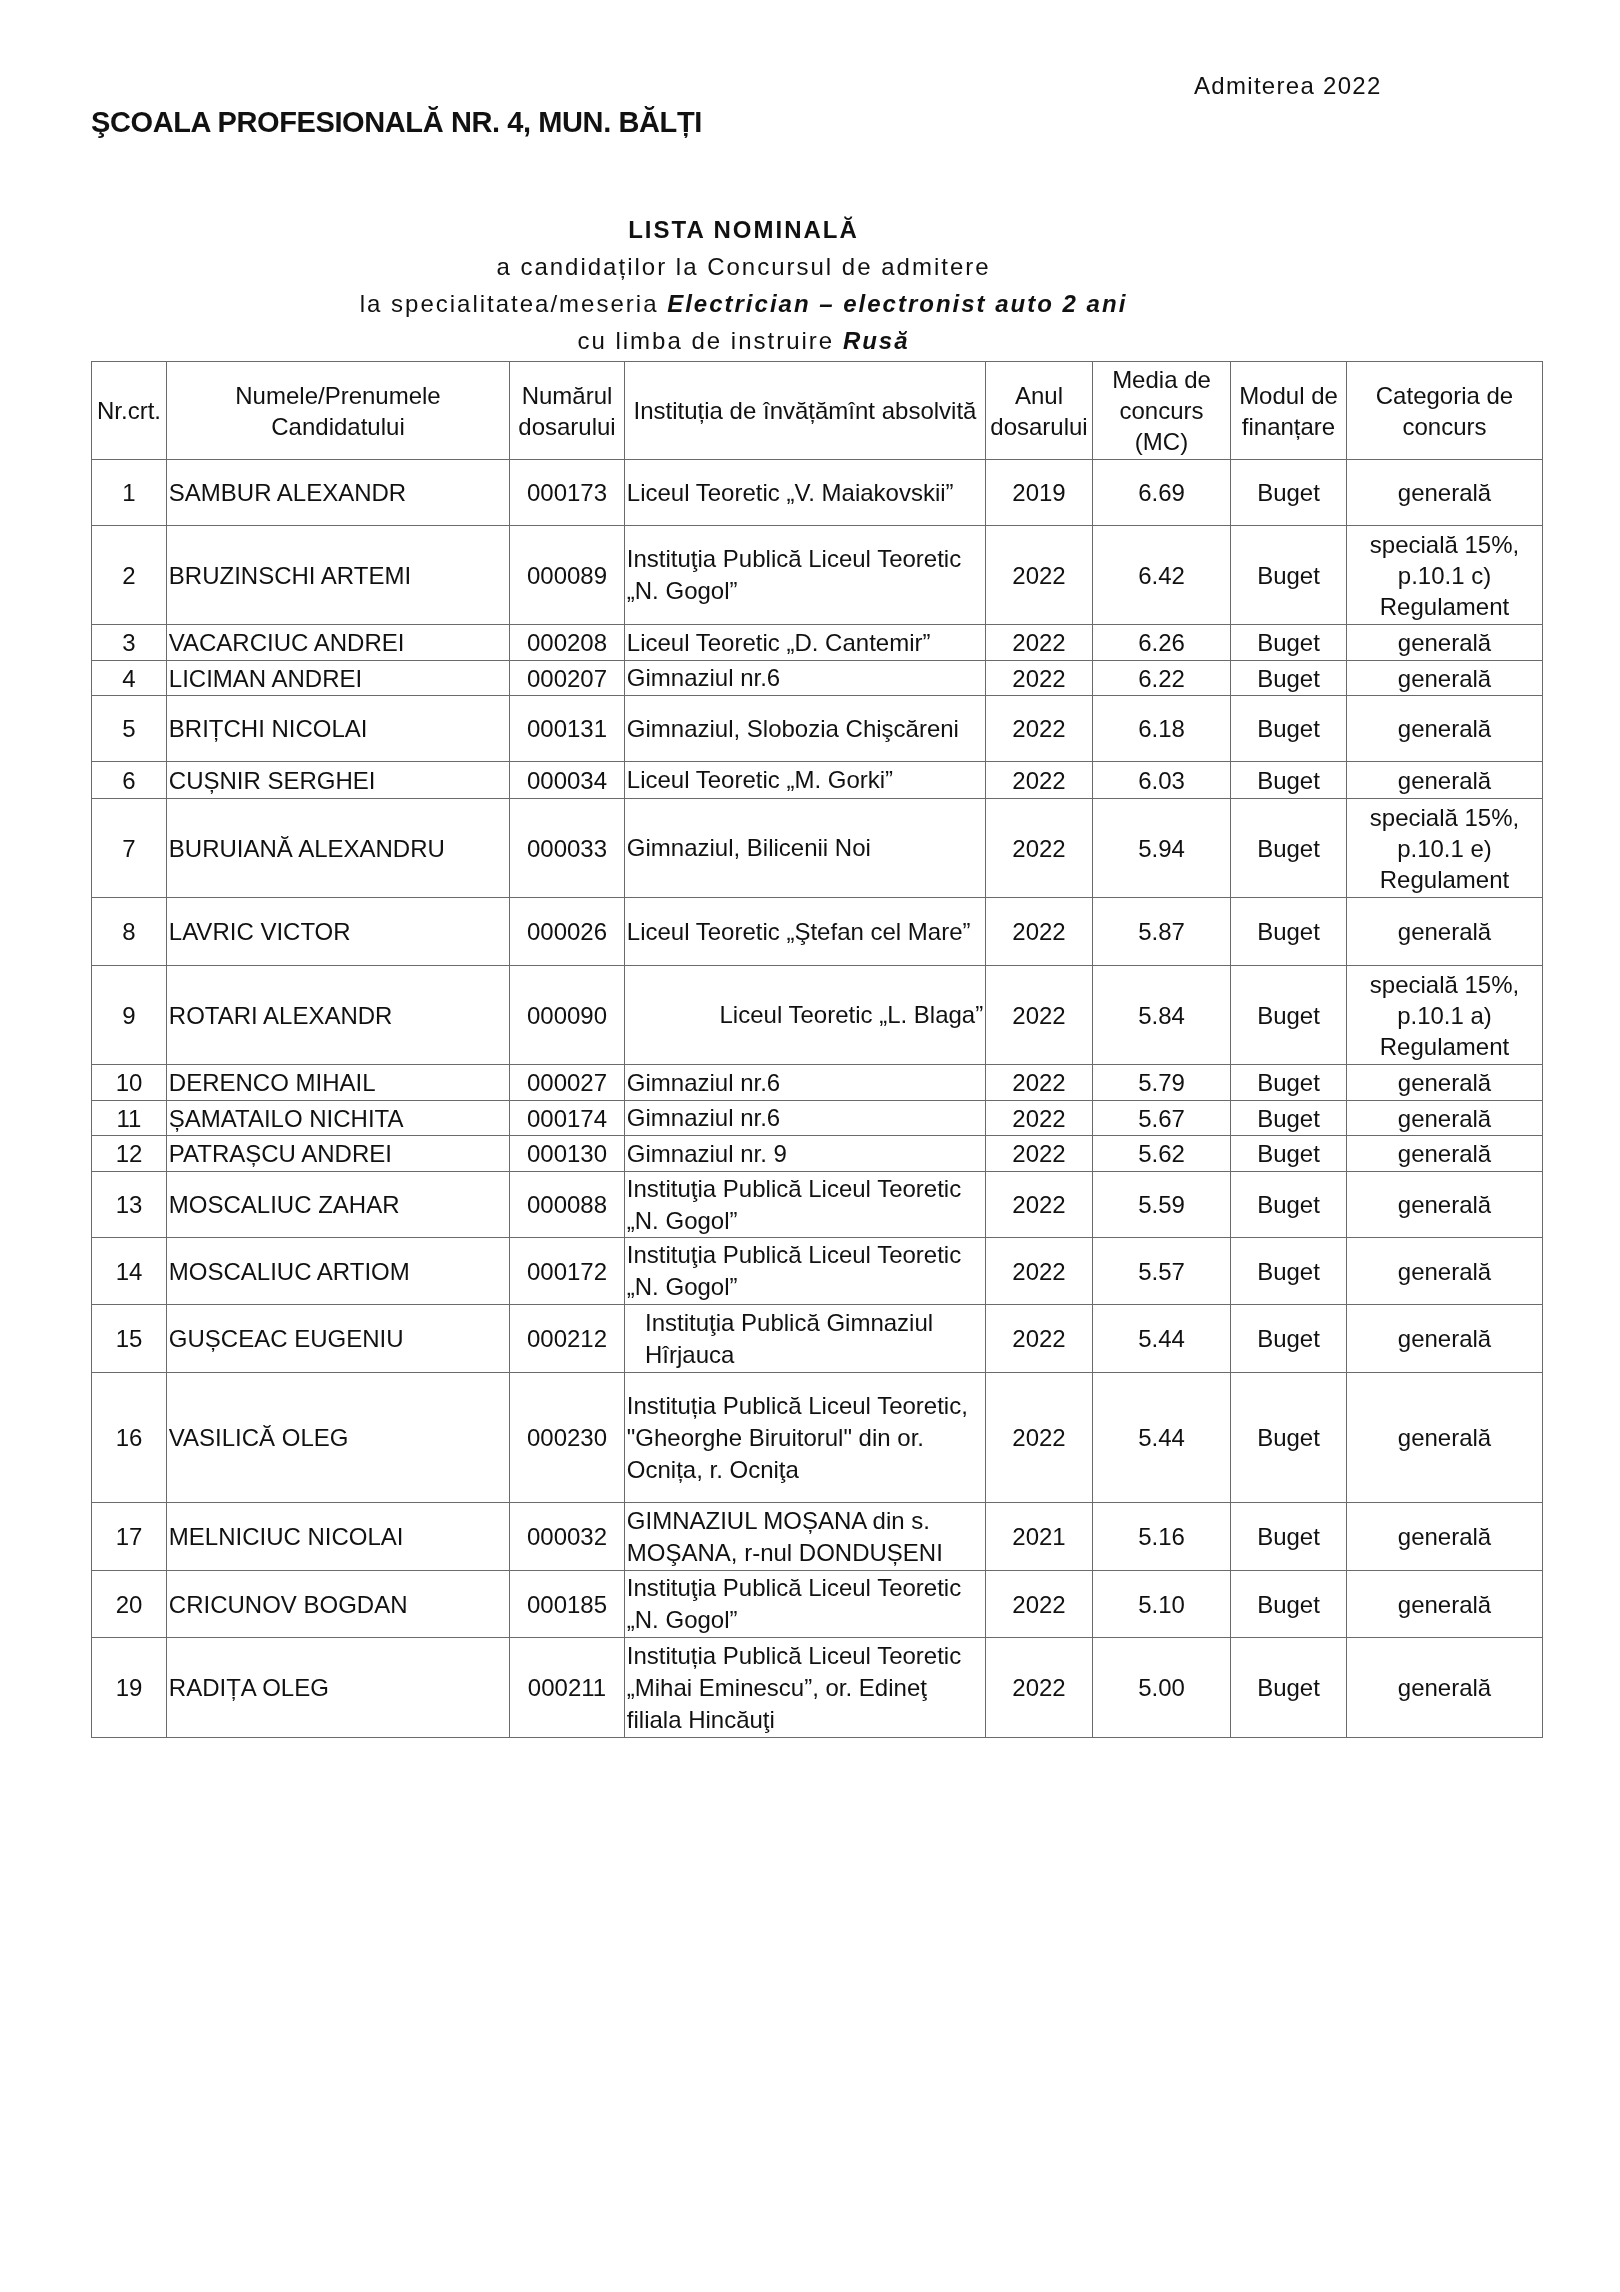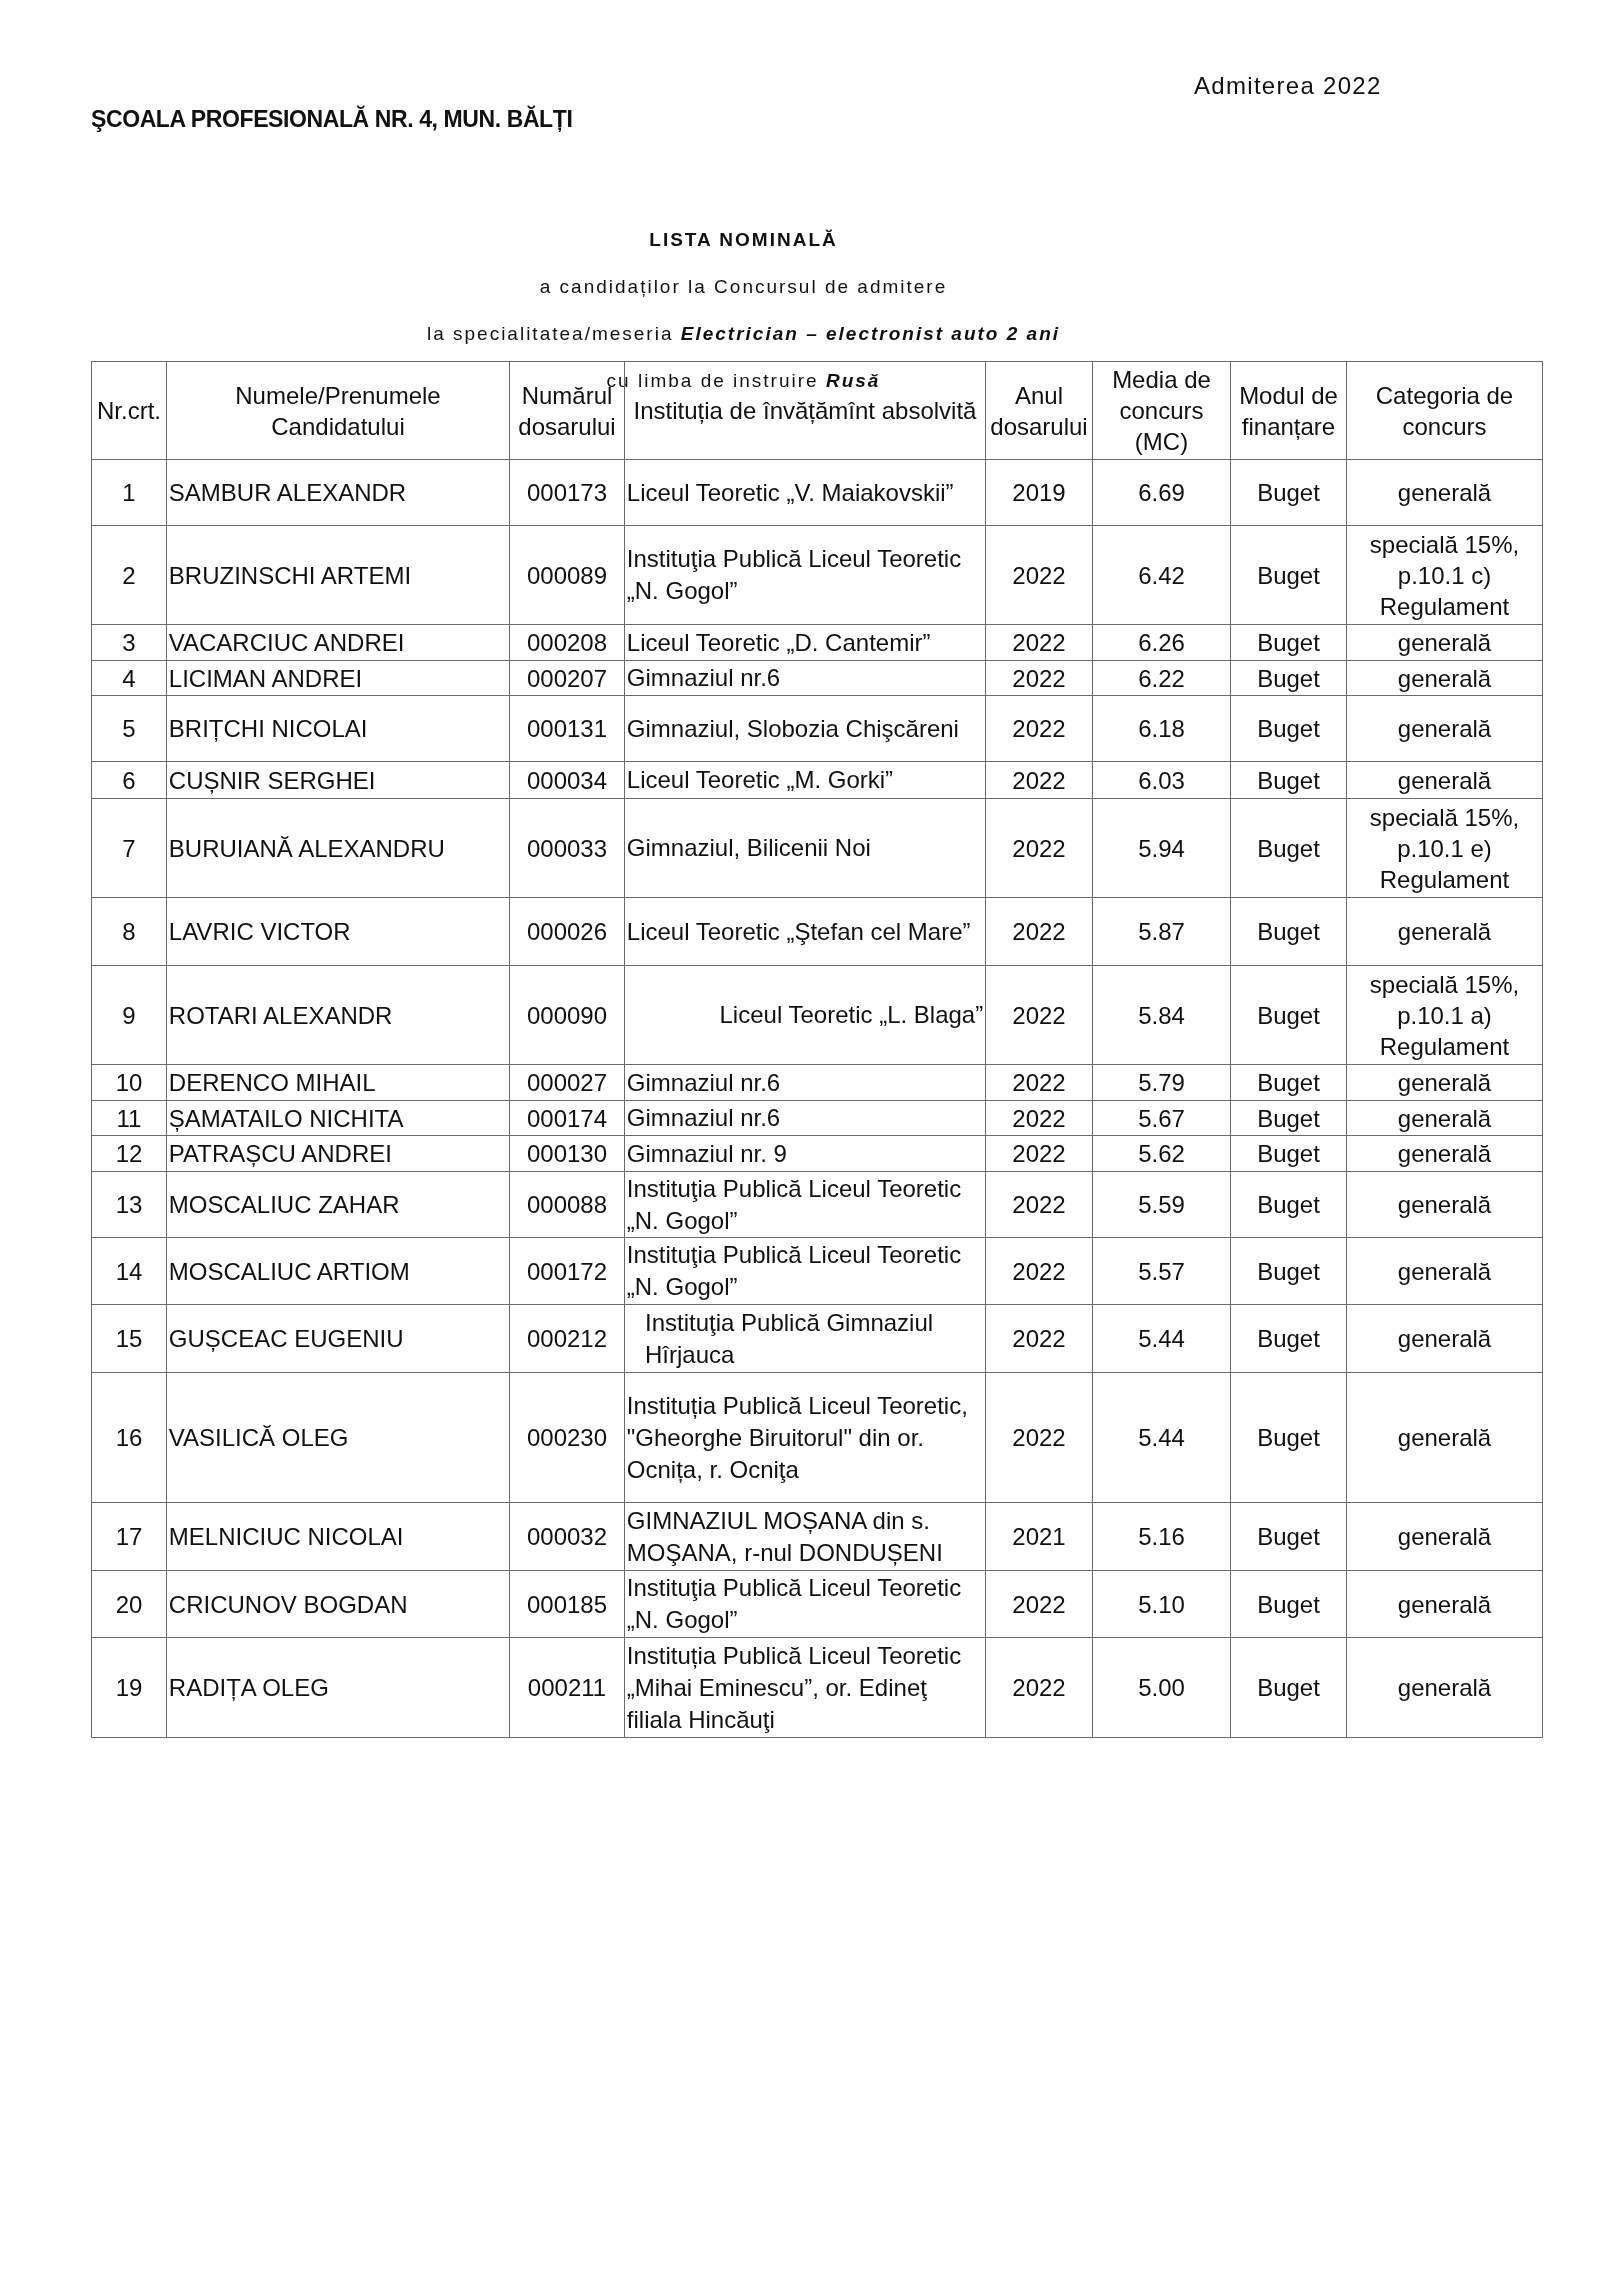--- a/index.html
+++ b/index.html
@@ -1,21 +1,21 @@
 <!DOCTYPE html>
 <html style="font-size:14.3px"><head>
 <meta charset="utf-8">
 <style>
   html, body { margin: 0; padding: 0; background: #ffffff; }
   body { width: 1620px; height: 2293px; position: relative; overflow: hidden;
          font-family: "Liberation Sans", sans-serif; color: #111; }
   .admit { position: absolute; left: 1194px; top: 72px; font-size: 24px; letter-spacing: 1.3px; }
-  .school { position: absolute; left: 91px; top: 106px; font-size: 23px; font-weight: bold; letter-spacing: -0.4px; }
+  .school { position: absolute; left: 91px; top: 106px; font-size: 29px; font-weight: bold; letter-spacing: -0.4px; }
   .titles { position: absolute; left: 0; width: 1487px; top: 211px; text-align: center; }
-  .titles div { font-size: 19px; letter-spacing: 2px; height: 37px; line-height: 37px; margin-top: 10px; }
+  .titles div { font-size: 24px; letter-spacing: 2px; height: 37px; line-height: 37px; }
   .titles .t1 { font-weight: bold; }
   .titles b { font-weight: bold; font-style: italic; }
   table { position: absolute; left: 91px; top: 361px; border-collapse: collapse; table-layout: fixed; }
   td, th { border: 1.8px solid #6b6b6b; font-size: 24px; line-height: 31px; padding: 0 1.8px; font-weight: normal; vertical-align: middle; overflow: hidden; }
   th { text-align: center; height: 97px; }
   td.c { text-align: center; }
   td.l { text-align: left; }
 </style>
 </head>
 <body>

